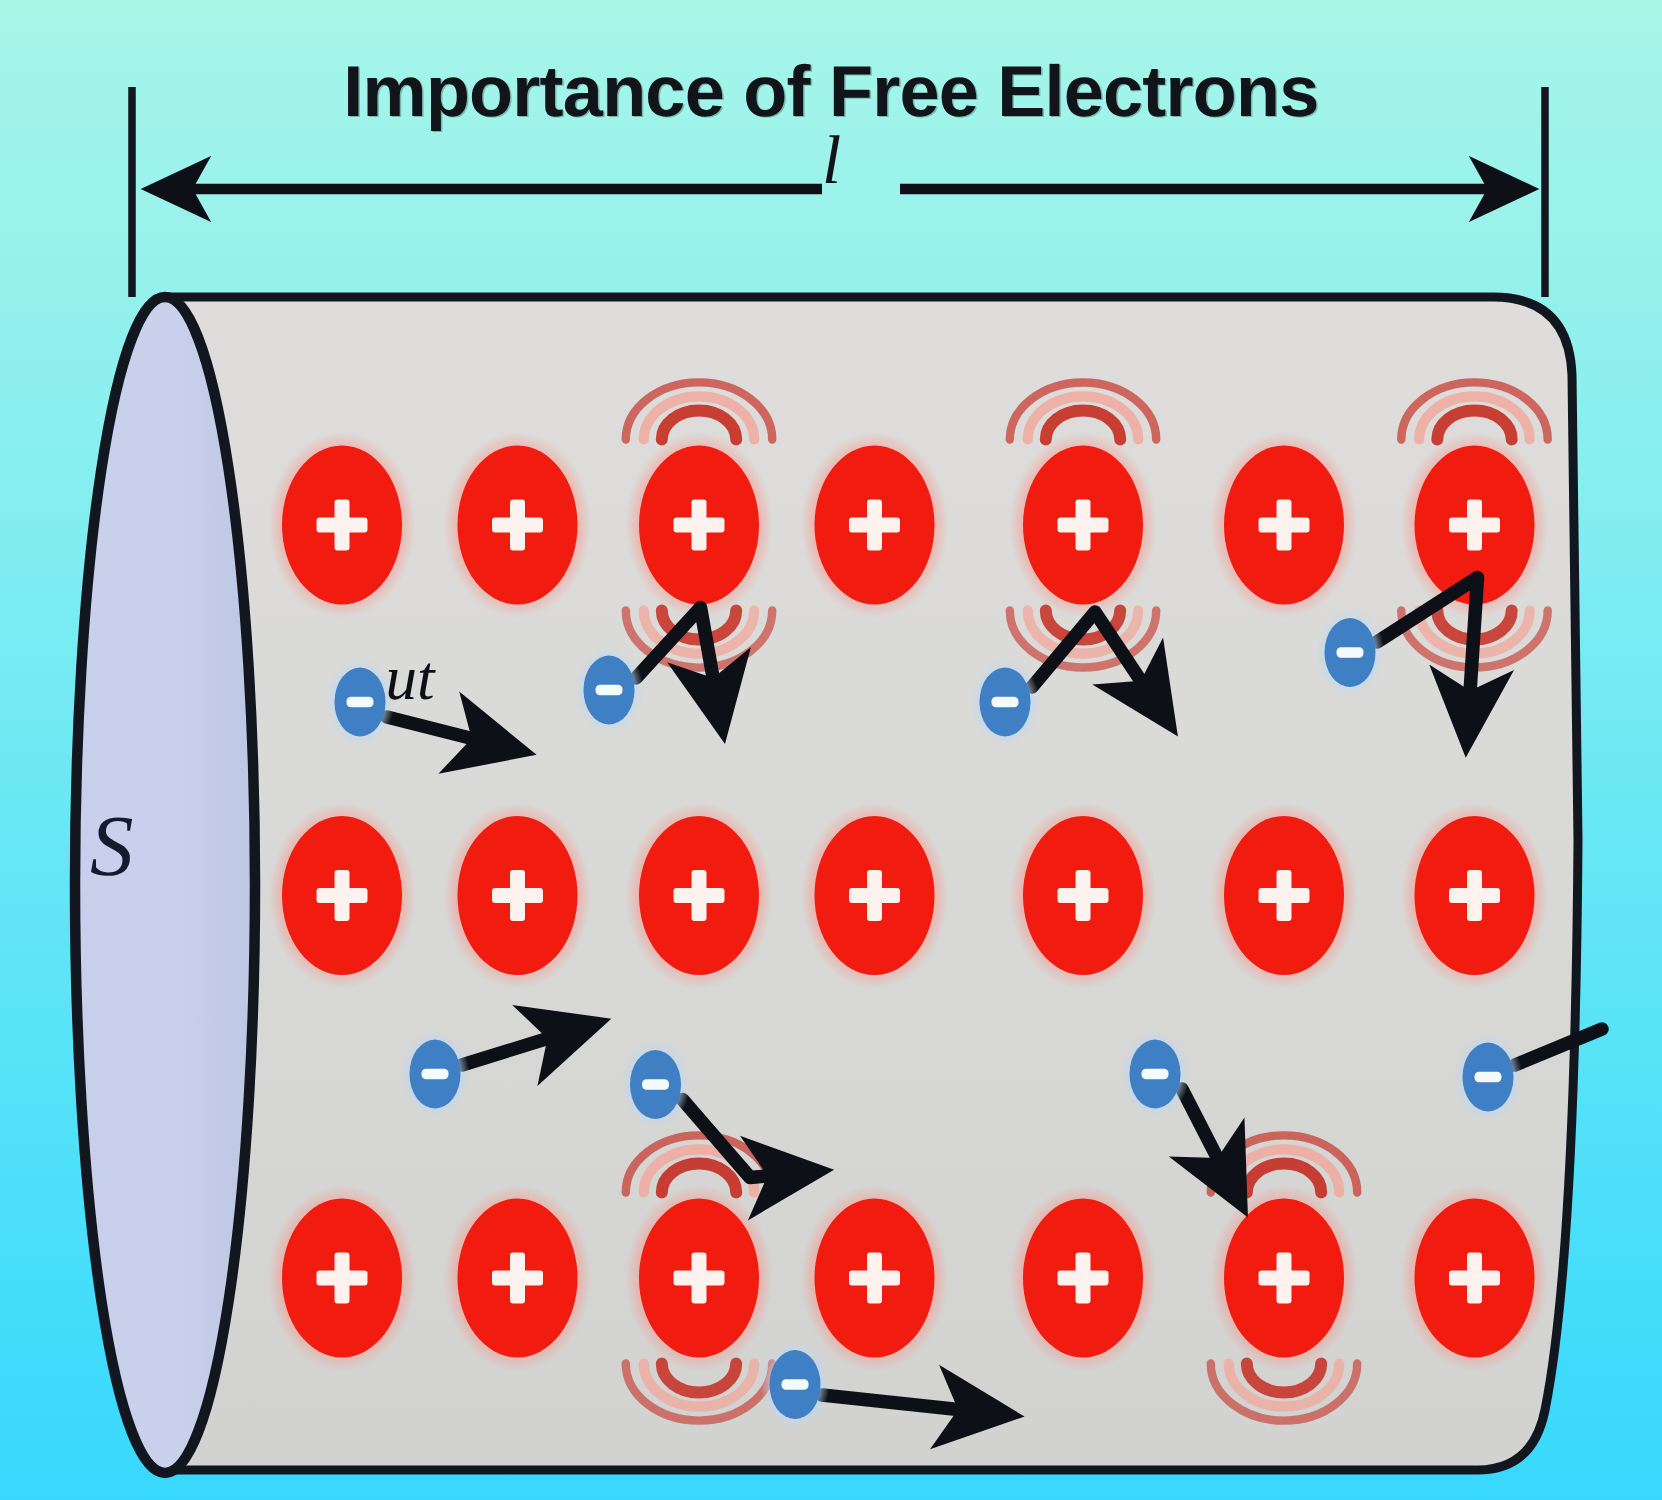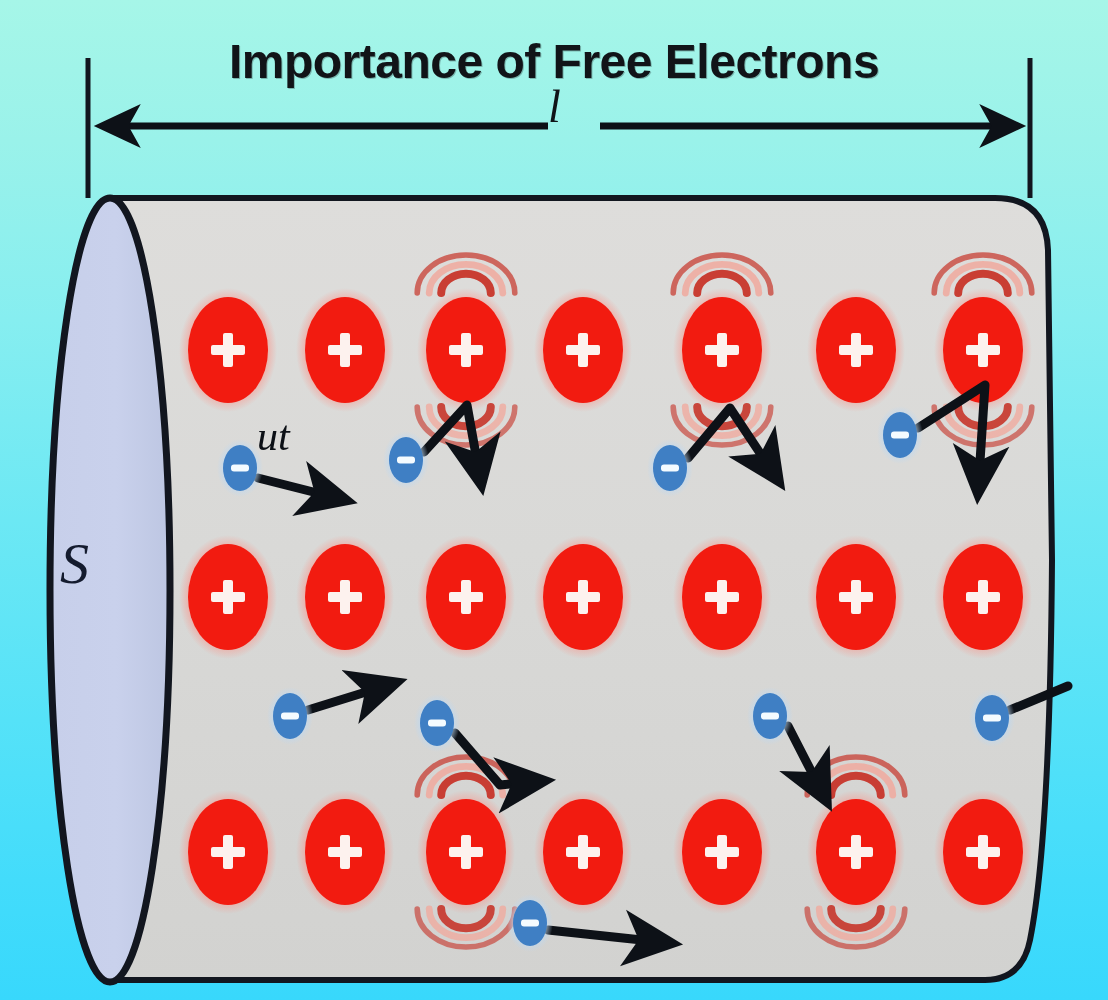--- a/index.html
+++ b/index.html
@@ -56,21 +56,21 @@
     top: 535px;
     font-family: "Liberation Serif", serif;
     font-style: italic;
     font-size: 58px;
     color: #141b2e;
     line-height: 1;
   }
   .ut-label {
     position: absolute;
     left: 257px;
-    top: 415px;
+    top: 432px;
     font-family: "Liberation Serif", serif;
     font-style: italic;
     font-size: 42px;
     color: #0c1016;
     line-height: 1;
   }
   svg { display: block; }
 </style>
 </head>
 <body>

